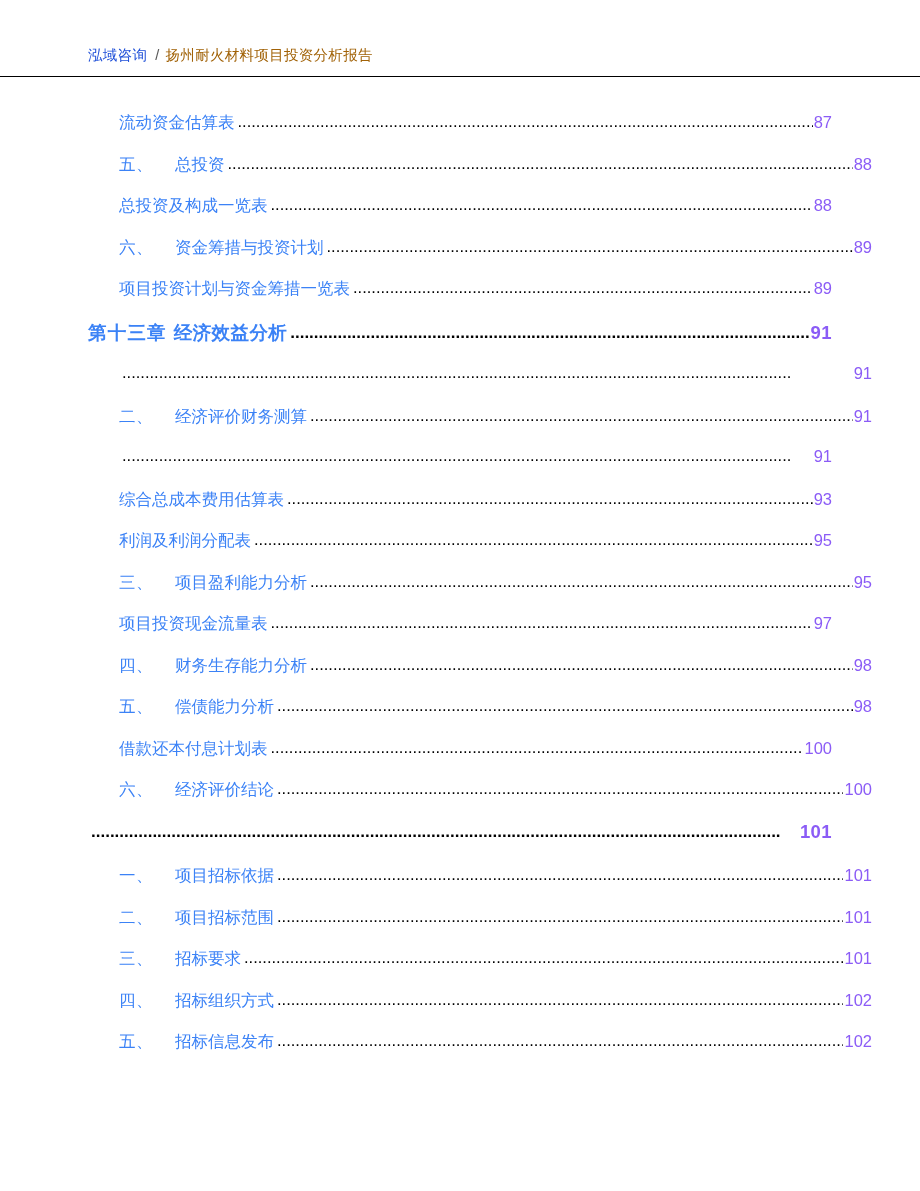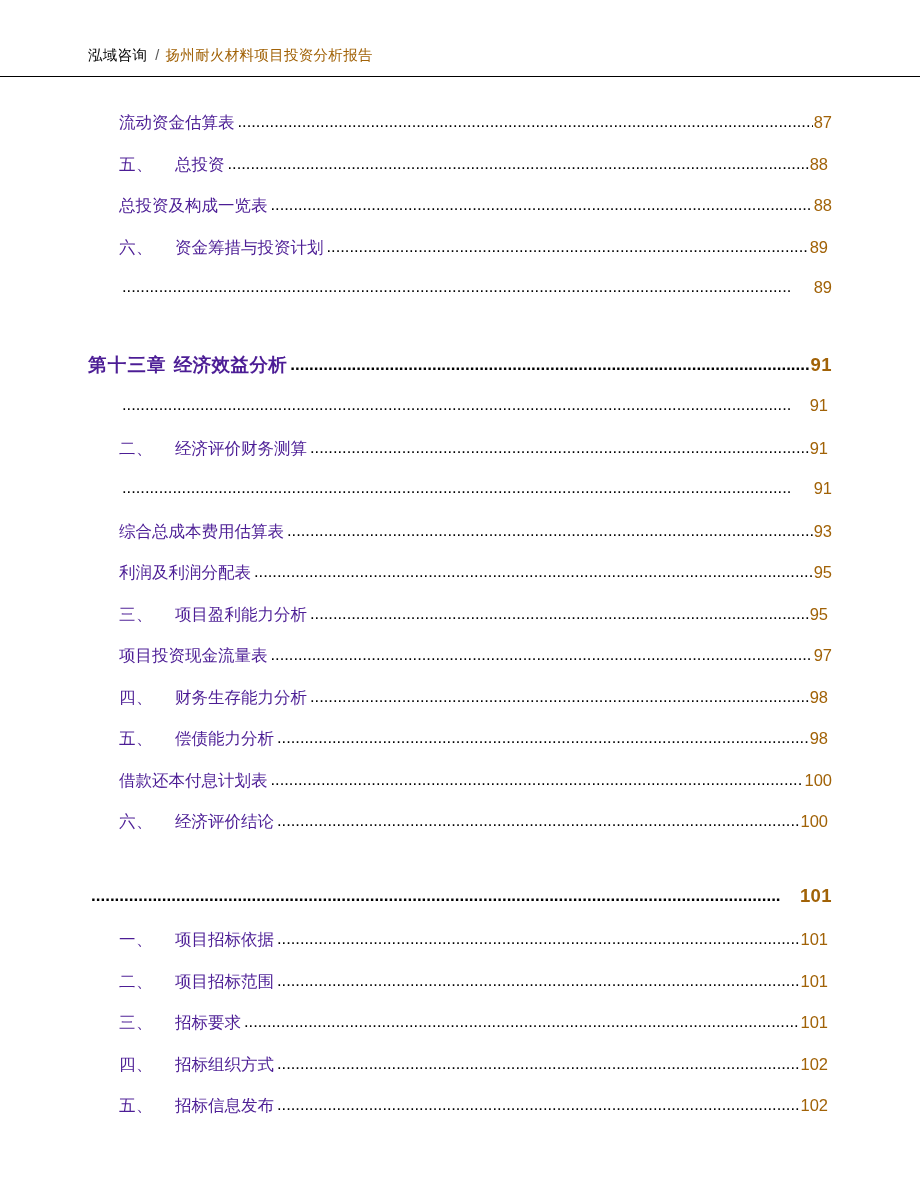--- a/index.html
+++ b/index.html
@@ -26,21 +26,21 @@
     position: absolute;
     top: 46px;
     left: 88px;
     right: 88px;
     font-size: 14.5px;
     color: #333333;
     white-space: nowrap;
     letter-spacing: 0.3px;
   }
   .header .brand {
-    color: #000000;
+    color: #1d4ed8;
   }
   .header .sep {
     display: inline-block;
     padding: 0 6px 0 8px;
     color: #555;
   }
   .header .doctitle {
     color: #a16207;
   }
   .header-rule {
@@ -62,36 +62,36 @@
   .toc-row {
     display: flex;
     align-items: baseline;
     box-sizing: border-box;
     height: 41.5px;
     padding-top: 6px;
   }
   .toc-row .label {
     white-space: nowrap;
     font-size: 16.5px;
-    color: #4c1d95;
+    color: #3b82f6;
   }
   .toc-row .leader {
     flex: 1 1 auto;
     overflow: hidden;
     white-space: nowrap;
     margin: 0 1px 0 3px;
     font-size: 16.5px;
     color: #000;
     transform: translateY(-1px);
   }
   .toc-row .page-no {
     white-space: nowrap;
     font-size: 16.5px;
     text-align: left;
-    color: #a16207;
+    color: #8b5cf6;
   }
 
   
   .lvl-chapter {
     padding-left: 88px;
     padding-right: 88px;
   }
   .lvl-chapter .label,
   .lvl-chapter .page-no {
     font-weight: bold;
@@ -106,39 +106,39 @@
     letter-spacing: 1.2px;
   }
   .lvl-chapter .label .gap {
     display: inline-block;
     width: 7px;
   }
 
   
   .lvl-section {
     padding-left: 119px;
-    padding-right: 92px;
+    padding-right: 48px;
   }
   .lvl-section .label .num {
     letter-spacing: 0.5px;
   }
   .lvl-section .label .spacer {
     display: inline-block;
     width: 22px;
   }
 
   
   .lvl-table {
     padding-left: 119px;
     padding-right: 88px;
   }
 
   
   .pre-gap {
-    margin-top: 32px;
+    margin-top: 0;
   }
   .post-gap {
     margin-bottom: 3px;
   }
 </style>
 </head>
 <body>
 
 <div class="page">
 
@@ -162,20 +162,21 @@
         <span class="label"><span>总投资及构成一览表</span></span>
         <span class="leader">..................................................................................................................................................</span>
         <span class="page-no">88</span>
       </div>
       <div class="toc-row lvl-section">
         <span class="label"><span class="num">六、</span><span class="spacer"></span><span>资金筹措与投资计划</span></span>
         <span class="leader">..................................................................................................................................................</span>
         <span class="page-no">89</span>
       </div>
       <div class="toc-row lvl-table">
+        <span class="label"><span>项目投资计划与资金筹措一览表</span></span>
         <span class="leader">..................................................................................................................................................</span>
         <span class="page-no">89</span>
       </div>
       <div class="toc-row lvl-chapter pre-gap post-gap">
         <span class="label"><span class="chap">第十三章</span><span class="gap"></span><span>经济效益分析</span></span>
         <span class="leader">..................................................................................................................................................</span>
         <span class="page-no">91</span>
       </div>
       <div class="toc-row lvl-section">
         <span class="leader">..................................................................................................................................................</span>

